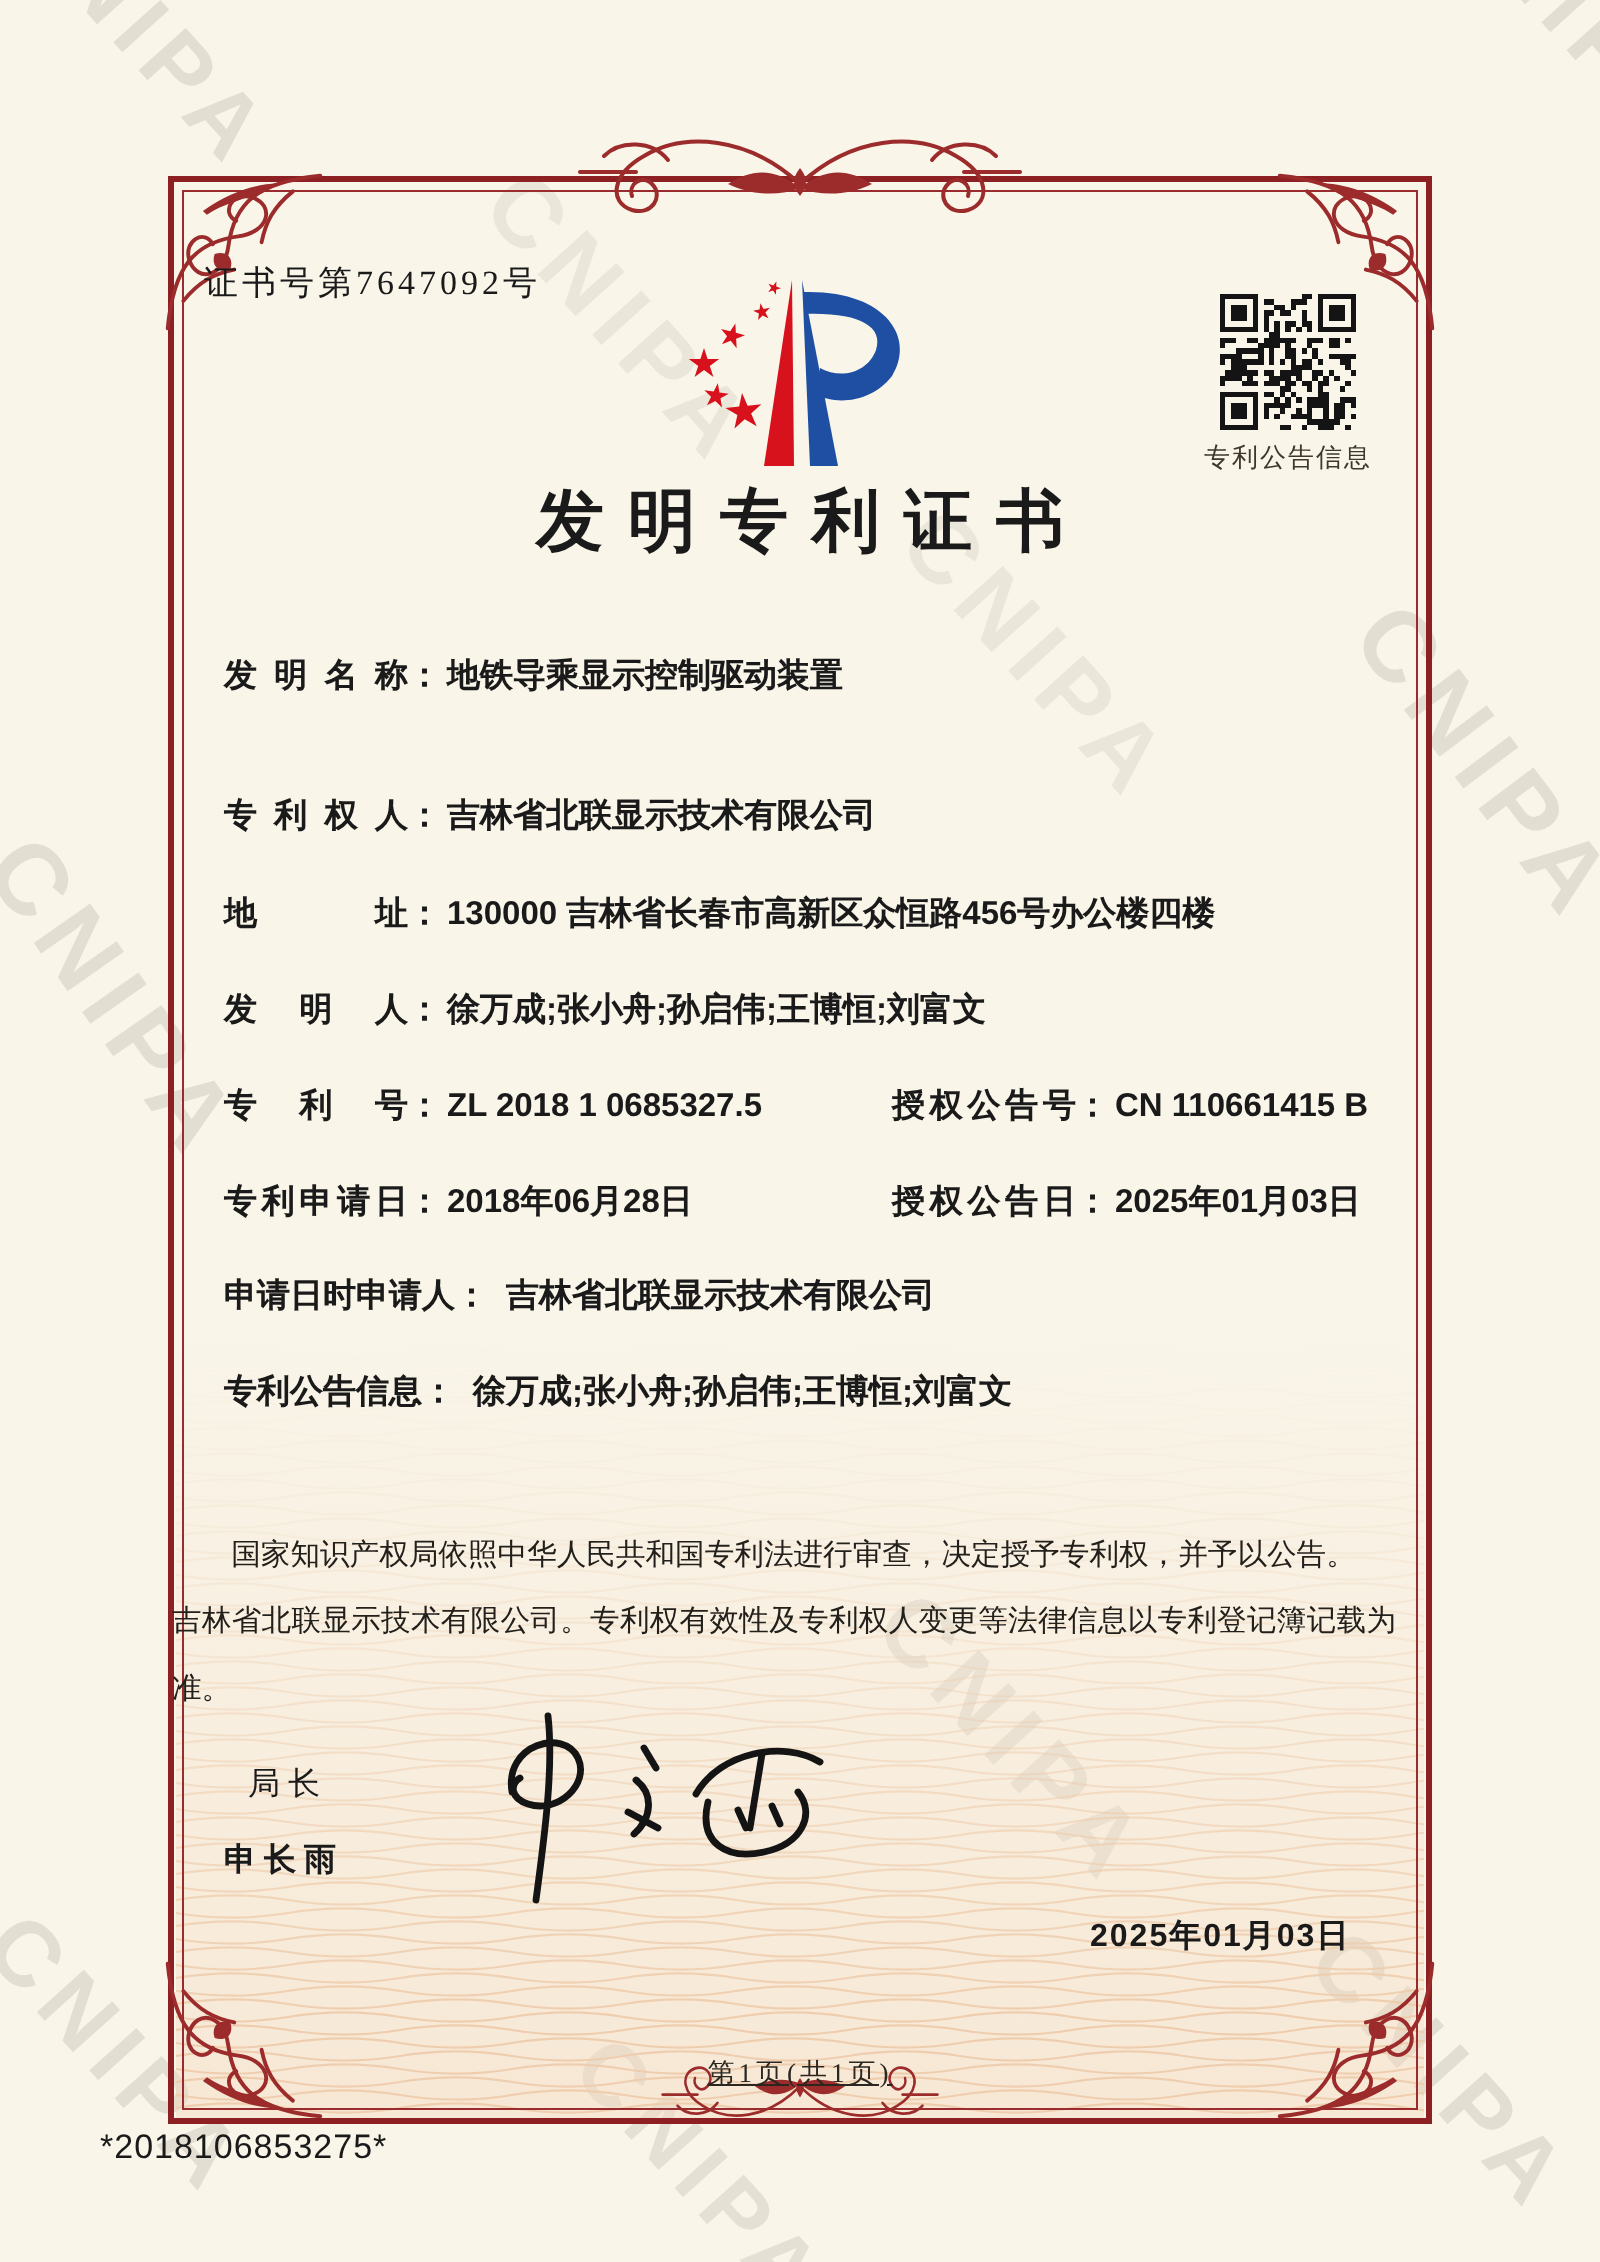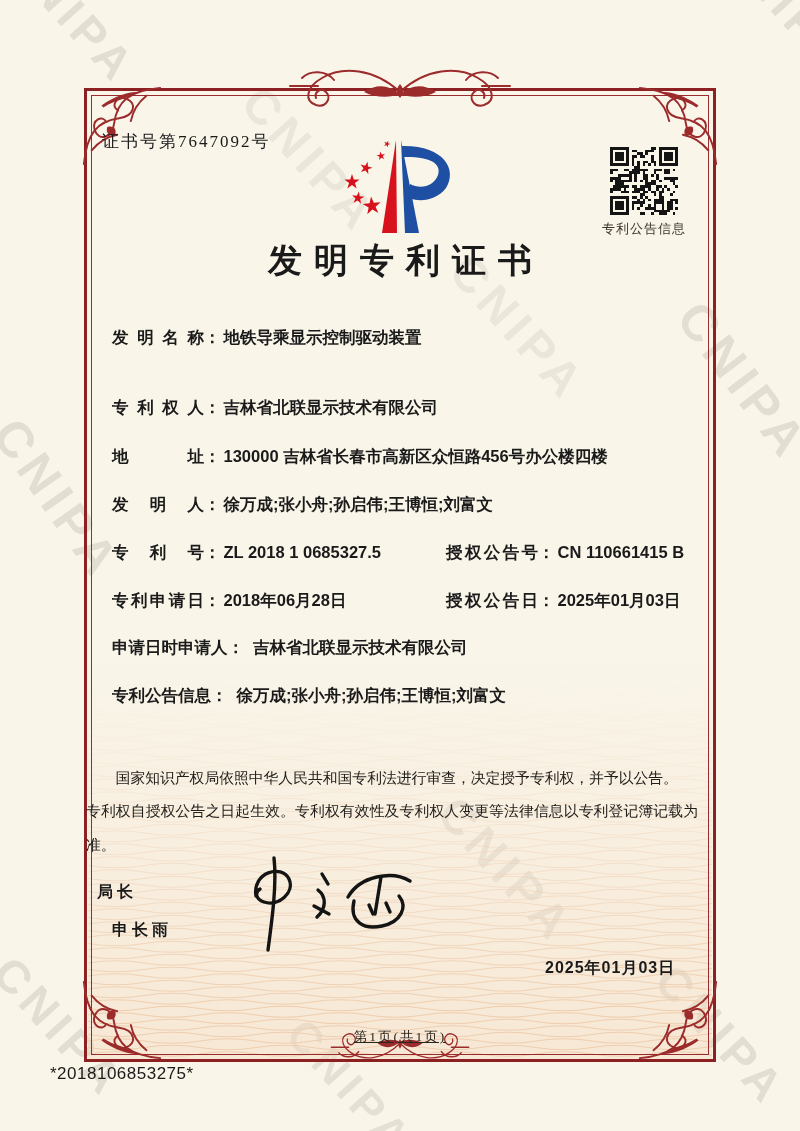--- a/index.html
+++ b/index.html
@@ -61,21 +61,21 @@
   .r4{top:542px;}.r5{top:590px;}.r6{top:637px;}.r7{top:685px;}
   .val-sp{margin-left:9px;}
 
   
   .body-par{position:absolute;left:86px;top:762px;width:612px;z-index:4;
             font-family:"Liberation Serif","DejaVu Serif",serif;font-size:14.8px;line-height:2.25;
             color:#23201c;text-align:justify;}
   .body-par .l1{text-indent:2em;}
 
   
-  .signer-title{position:absolute;left:97px;top:882px;font-size:16px;font-weight:700;letter-spacing:4px;z-index:4;}
+  .signer-title{position:absolute;left:124px;top:882px;font-size:16px;font-weight:400;letter-spacing:4px;z-index:4;}
   .signer-name{position:absolute;left:112px;top:920px;font-size:16px;font-weight:600;letter-spacing:4px;z-index:4;}
   .sig{position:absolute;left:222px;top:852px;width:210px;height:110px;z-index:4;}
   .issue-date{position:absolute;left:545px;top:958px;font-size:16px;font-weight:600;letter-spacing:1px;z-index:4;}
 
   
   .page-footer{position:absolute;left:0;right:0;top:1028px;text-align:center;z-index:4;
                font-family:"Liberation Serif","DejaVu Serif",serif;font-size:13.5px;letter-spacing:2px;color:#2b2620;text-decoration:underline;}
   .barcode-text{position:absolute;left:50px;top:1064px;font-size:17px;font-weight:400;z-index:4;letter-spacing:0.5px;text-align:center;}
 </style>
 </head>
@@ -507,21 +507,21 @@
   </div>
   <div class="row r6">
     <span class="lbl">申请日时申请人</span><span class="colon">：</span><span class="val val-sp">吉林省北联显示技术有限公司</span>
   </div>
   <div class="row r7">
     <span class="lbl">专利公告信息</span><span class="colon">：</span><span class="val val-sp">徐万成;张小舟;孙启伟;王博恒;刘富文</span>
   </div>
 
   <div class="body-par">
     <div class="l1">国家知识产权局依照中华人民共和国专利法进行审查，决定授予专利权，并予以公告。</div>
-    <div class="l2">专利权自授权公告之日起生效。专利权有效性及专利权人变更等法律信息以专利登记簿记载为准。</div>
+    <div class="l2">吉林省北联显示技术有限公司。专利权有效性及专利权人变更等法律信息以专利登记簿记载为准。</div>
   </div>
 
   <div class="signer-title">局长</div>
   <div class="signer-name">申长雨</div>
   <svg class="sig" viewBox="0 0 210 110">
     <g fill="none" stroke="#141414" stroke-width="3.4" stroke-linecap="round" stroke-linejoin="round">
       <path d="M34,44 C30,20 60,12 67,27 C73,40 57,55 42,50 C33,47 33,40 38,37"></path>
       <path d="M52,6 C55,32 50,68 46,98"></path>
       <path d="M96,38 C105,45 104,57 95,65"></path>
       <path d="M100,22 l6,10"></path>

